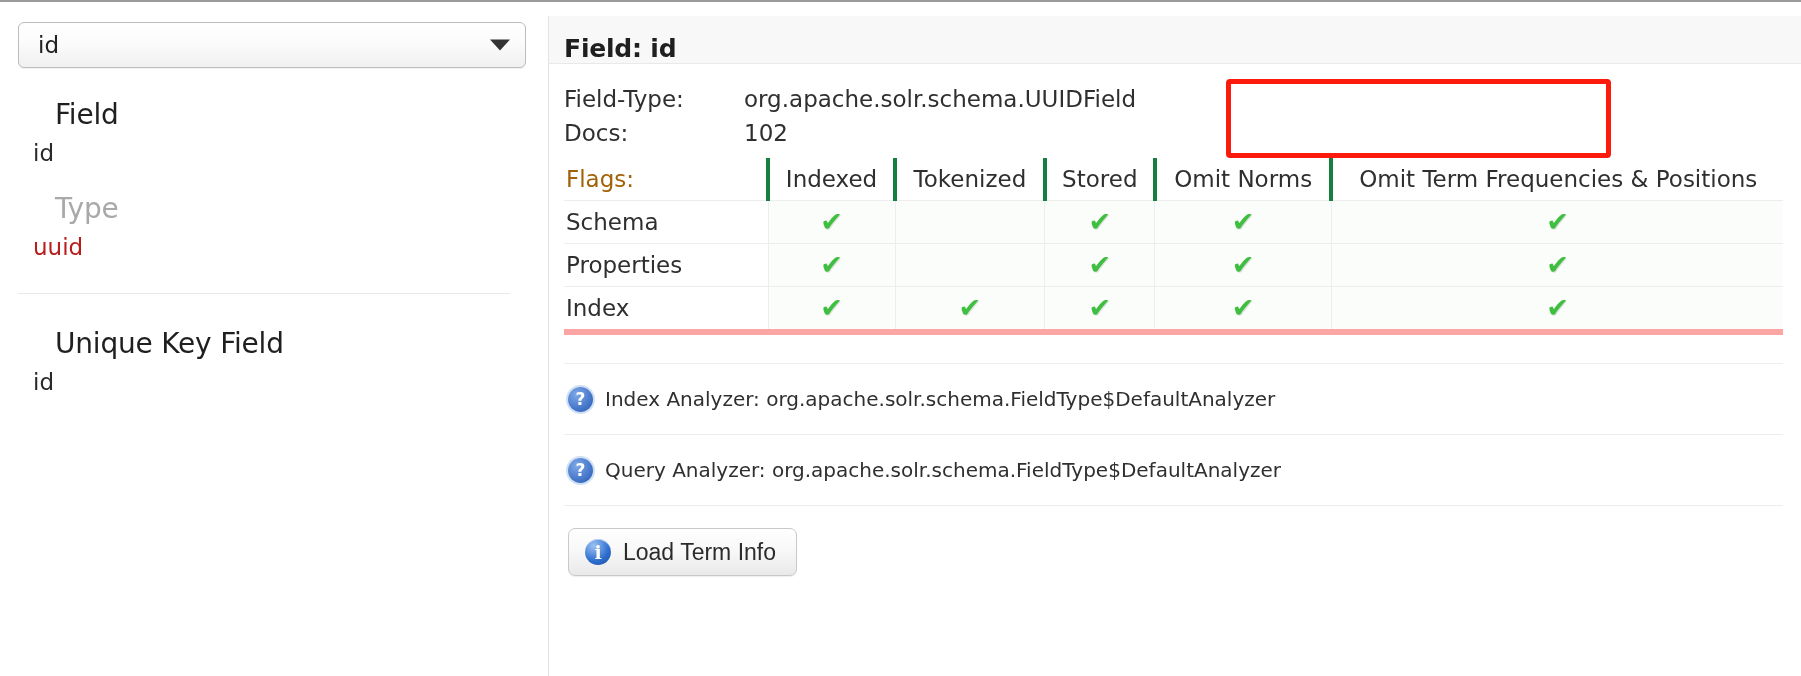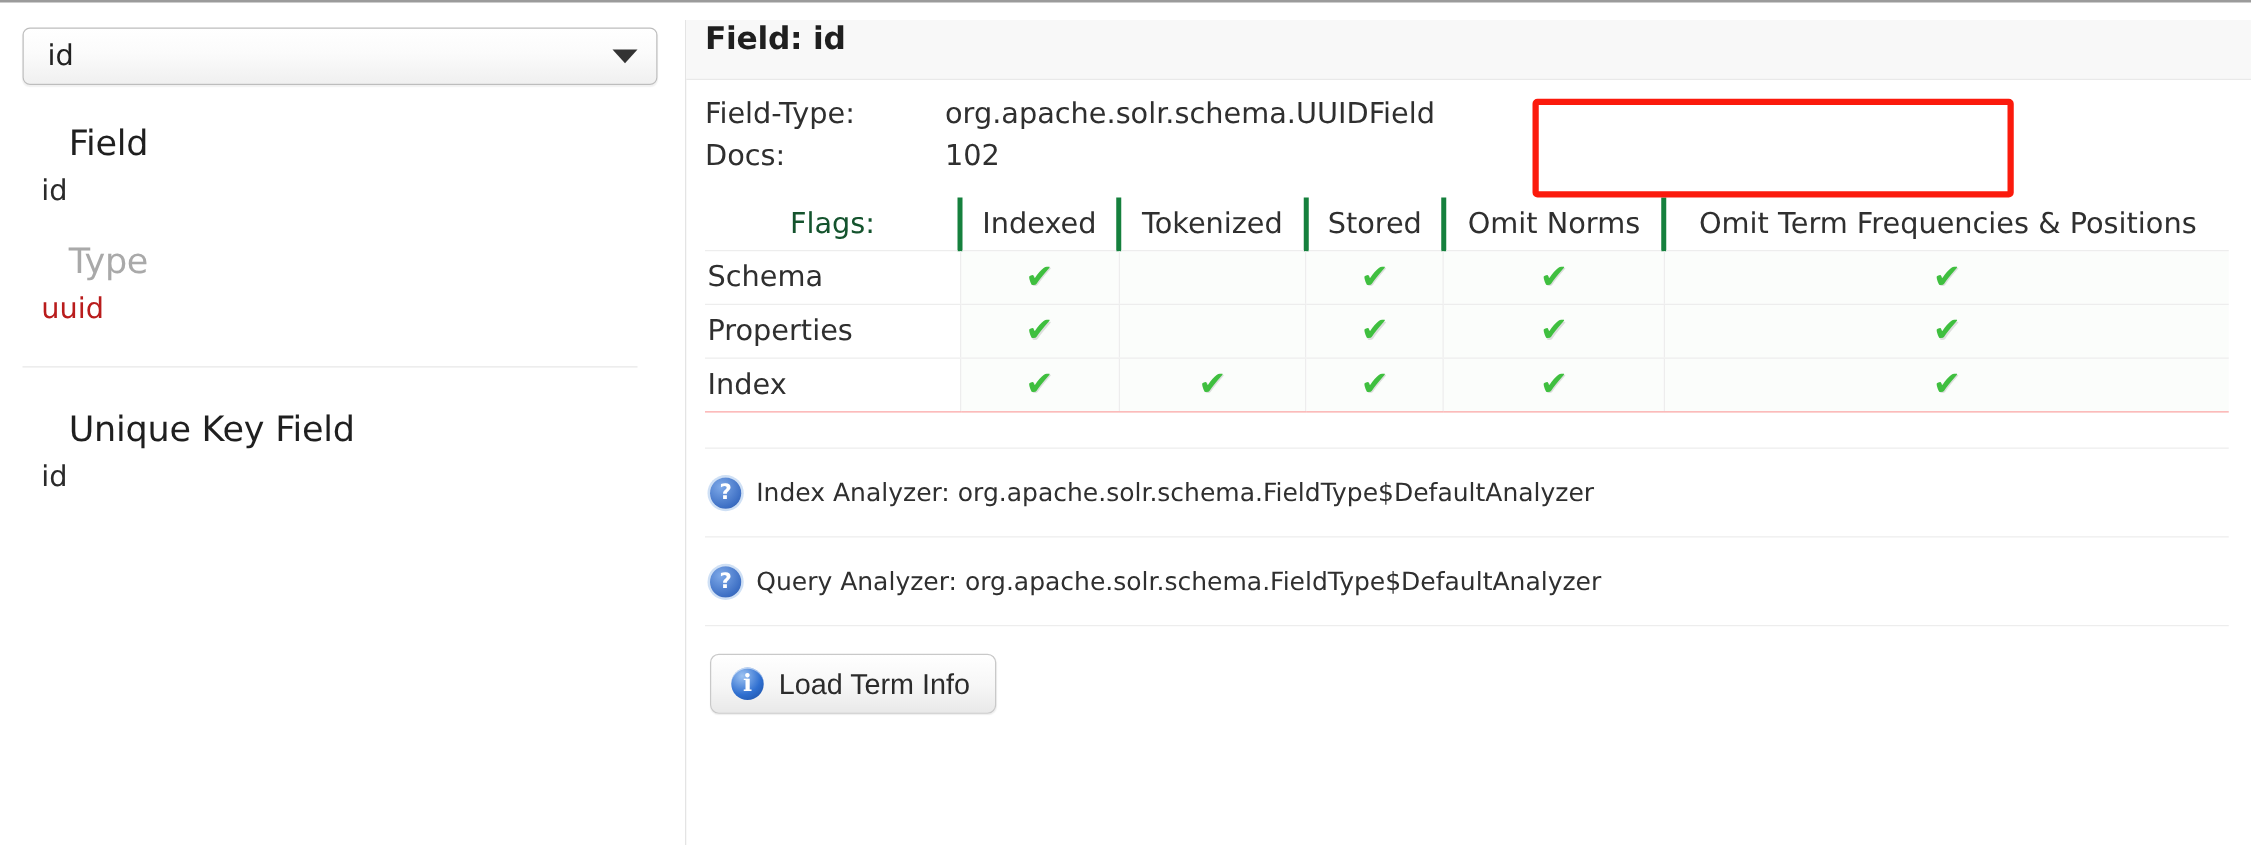--- a/index.html
+++ b/index.html
@@ -106,41 +106,40 @@
     position: relative;
     box-sizing: border-box;
     padding: 16px 0 0 0;
     min-width: 0;
   }
   .panel-header {
     background: #f8f8f8;
     border-bottom: 1px solid #e9e9e9;
     height: 48px;
     display: flex;
-    align-items: flex-start;
+    align-items: flex-end;
     padding-left: 15px;
     box-sizing: border-box;
   }
   .panel-header .title {
     font-size: 25px;
     font-weight: bold;
     color: #1f1f1f;
     letter-spacing: -0.2px;
   }
 
   
   .summary {
     position: relative;
     padding: 14px 0 12px 15px;
   }
   .summary-row {
     display: flex;
-    align-items: flex-start;
+    align-items: flex-end;
     height: 34px;
-    gap: 12px;
   }
   .summary-key {
     width: 180px;
     flex: 0 0 180px;
     font-size: 23px;
     color: #2f2f2f;
   }
   .summary-val {
     font-size: 23px;
     color: #2f2f2f;
@@ -180,33 +179,32 @@
     text-align: center;
     border-bottom: 1px solid #ededed;
   }
   table.flags th.rowhead, table.flags td.rowhead {
     text-align: left;
     width: 200px;
     padding-left: 2px;
     border-right: none;
   }
   table.flags th.rowhead {
-    color: #14532d;
-    text-align: center;
+    color: #a16207;
   }
   table.flags th.col {
     border-left: 4px solid #15803d;
     padding: 0 12px;
     white-space: nowrap;
   }
   table.flags td.cell {
     border-left: 1px solid #ededed;
     background: #fbfdfb;
   }
-  table.flags tr.lastrow td { border-bottom: 1px solid #fca5a5; }
+  table.flags tr.lastrow td { border-bottom: 6px solid #fca5a5; }
   .check {
     display: inline-block;
     line-height: 1;
     font-size: 27px;
     color: #3fbf3f;
     text-shadow: 1px 1px 0 rgba(0,0,0,0.12);
     font-family: "DejaVu Sans", sans-serif;
   }
 
   

